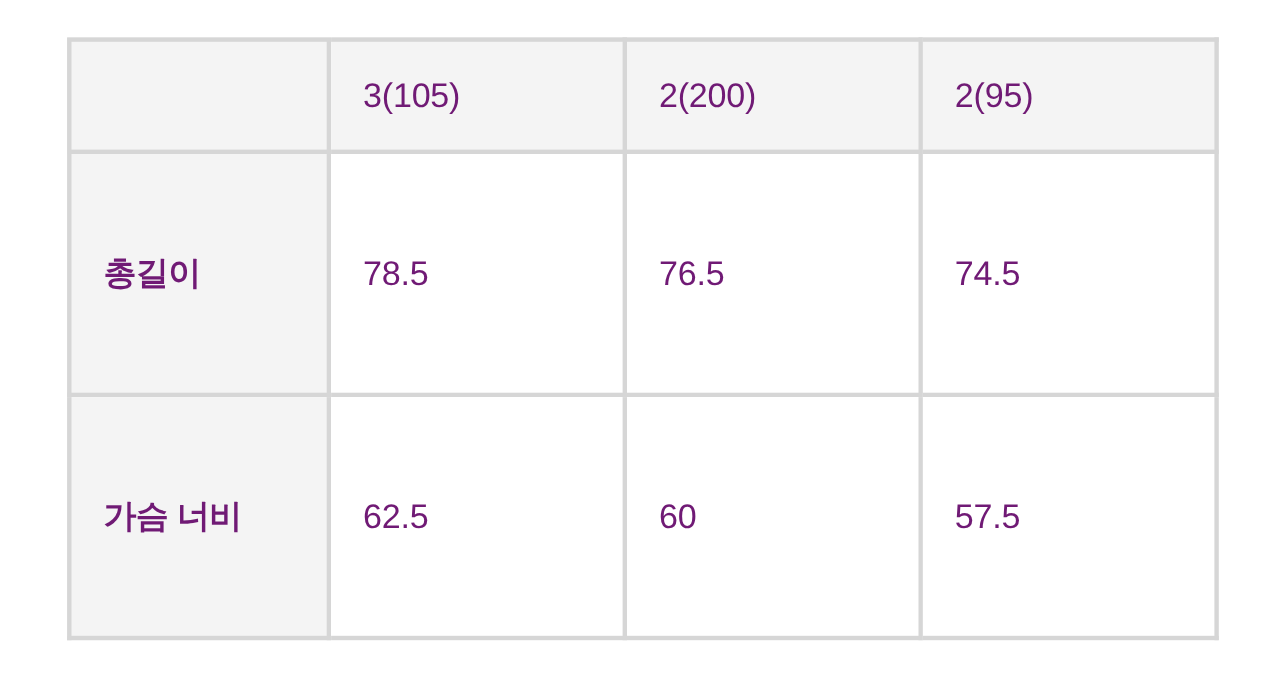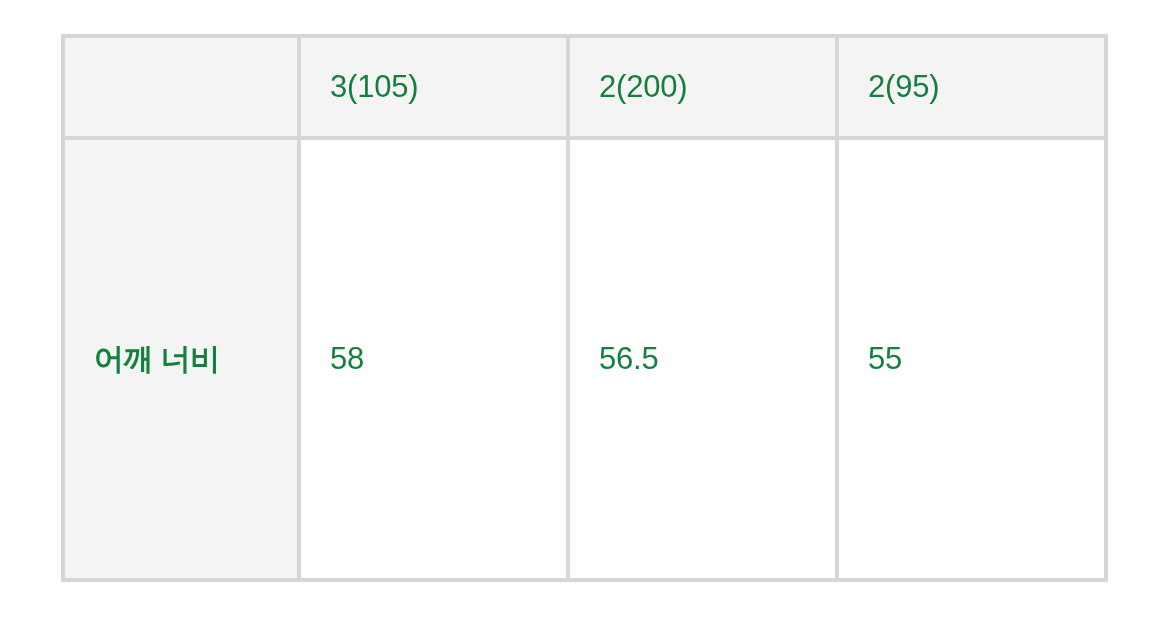--- a/index.html
+++ b/index.html
@@ -42,21 +42,21 @@
   table.size-table col.c-data  { width: 269px; }
 
   table.size-table th,
   table.size-table td {
     border-right: 4px solid #d6d6d6;
     border-bottom: 4px solid #d6d6d6;
     padding: 0 0 0 29px;
     text-align: left;
     vertical-align: middle;
     font-weight: normal;
-    color: #15803d;
+    color: #701a75;
     font-size: 31px;
     letter-spacing: -0.2px;
     box-sizing: border-box;
   }
 
   table.size-table tr > th:first-child,
   table.size-table tr > td:first-child {
     border-left: 4px solid #d6d6d6;
   }
 
@@ -103,21 +103,27 @@
       <thead>
         <tr>
           <th class="corner-cell"></th>
           <th>3(105)</th>
           <th>2(200)</th>
           <th>2(95)</th>
         </tr>
       </thead>
       <tbody>
         <tr>
-          <th class="row-label">어깨 너비</th>
-          <td class="data-cell">58</td>
-          <td class="data-cell">56.5</td>
-          <td class="data-cell">55</td>
+          <th class="row-label">총길이</th>
+          <td class="data-cell">78.5</td>
+          <td class="data-cell">76.5</td>
+          <td class="data-cell">74.5</td>
+        </tr>
+        <tr>
+          <th class="row-label">가슴 너비</th>
+          <td class="data-cell">62.5</td>
+          <td class="data-cell">60</td>
+          <td class="data-cell">57.5</td>
         </tr>
       </tbody>
     </table>
   </div>
 </div>
 
 </body></html>

